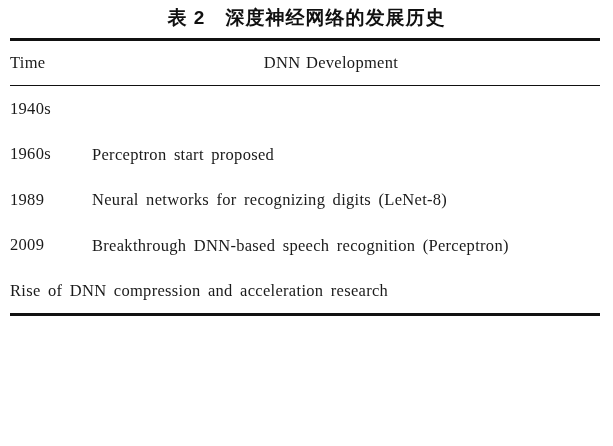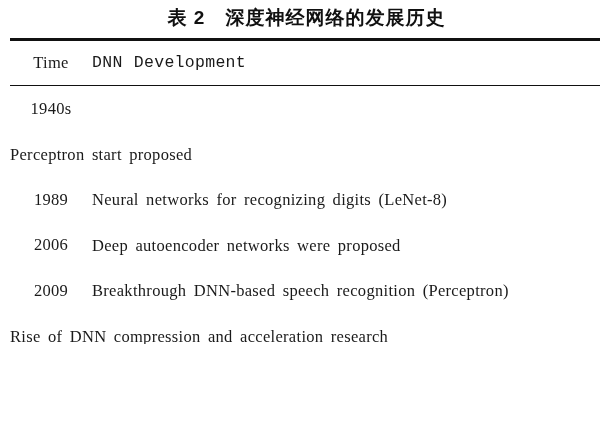--- a/index.html
+++ b/index.html
@@ -43,36 +43,35 @@
   .row {
     display: flex;
     align-items: center;
     min-height: 45.5px;
   }
   .row.header-row {
     min-height: 44px;
   }
   .cell-time {
     flex: 0 0 82px;
-    text-align: center;
     font-size: 16.5px;
     letter-spacing: 0.3px;
   }
   .cell-event {
     flex: 1 1 auto;
     font-size: 16.5px;
     letter-spacing: 0.3px;
     word-spacing: 3px;
     line-height: 27px;
     padding-right: 4px;
   }
   .header-row .cell-event {
+    text-align: center;
     padding-right: 30px;
     word-spacing: 1px;
-    font-family: Liberation Mono, monospace;
   }
   .row.multiline {
     padding: 9px 0;
   }
   .event-line.just {
     text-align: justify;
     text-align-last: justify;
   }
 </style>
 </head>
@@ -91,34 +90,29 @@
       <div class="cell-event">DNN Development</div>
     </div>
 
     <div class="rule thin"></div>
 
     <div id="table-body">
         <div class="row">
           <div class="cell-time">1940s</div>
         </div>
         <div class="row">
+          <div class="cell-time">1960s</div>
           <div class="cell-event">
             <div class="event-line">Perceptron start proposed</div>
           </div>
         </div>
         <div class="row">
           <div class="cell-time">1989</div>
           <div class="cell-event">
             <div class="event-line">Neural networks for recognizing digits (LeNet-8)</div>
-          </div>
-        </div>
-        <div class="row">
-          <div class="cell-time">2006</div>
-          <div class="cell-event">
-            <div class="event-line">Deep autoencoder networks were proposed</div>
           </div>
         </div>
         <div class="row">
           <div class="cell-time">2009</div>
           <div class="cell-event">
             <div class="event-line">Breakthrough DNN-based speech recognition (Perceptron)</div>
           </div>
         </div>
         <div class="row">
           <div class="cell-event">

